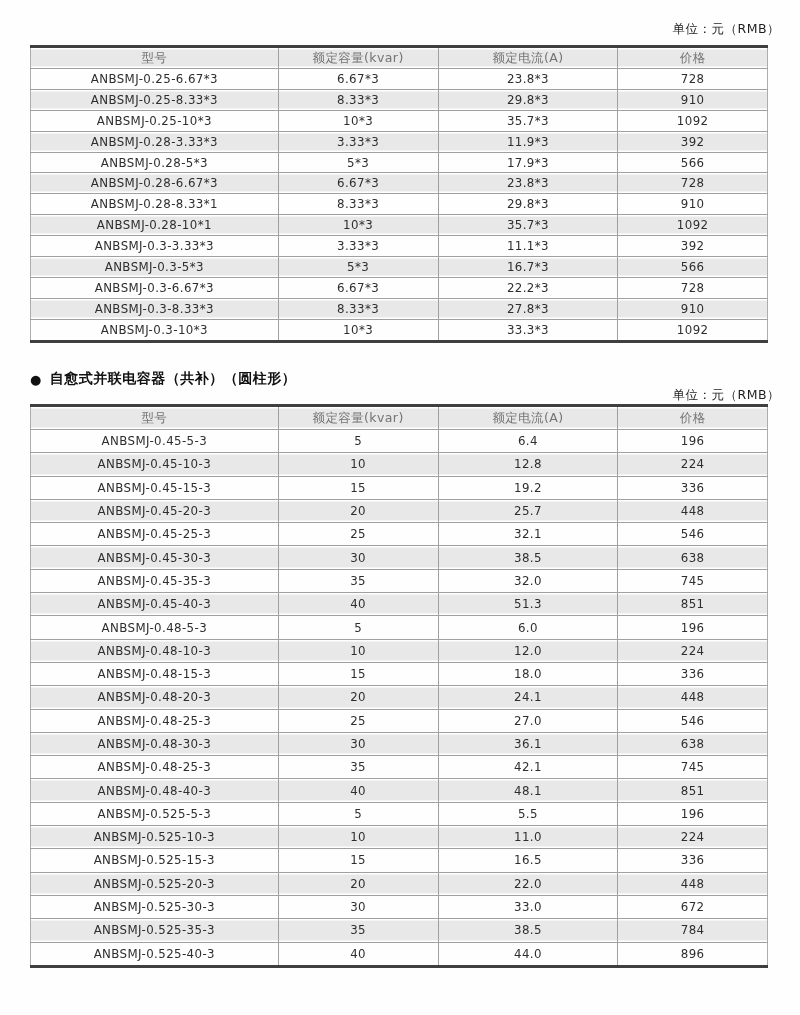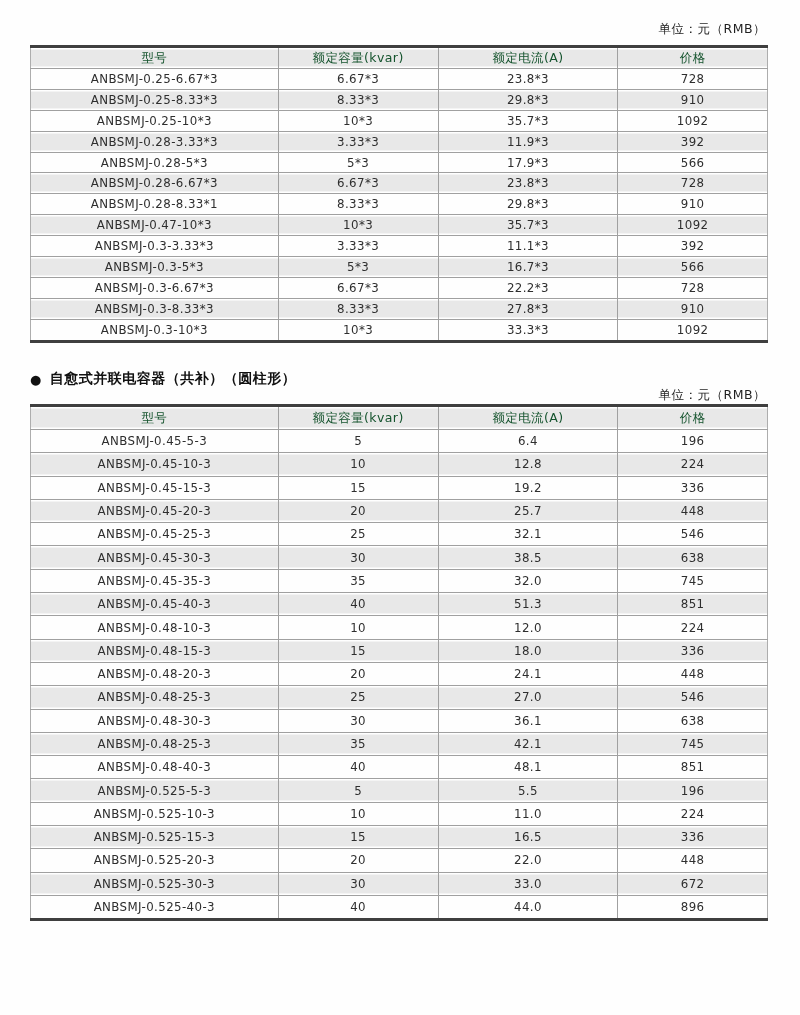--- a/index.html
+++ b/index.html
@@ -11,21 +11,21 @@
     position: relative;
     width: 800px;
     height: 1015px;
     background: #fefefe;
     font-family: "DejaVu Sans", sans-serif;
     color: #2d2d2d;
     overflow: hidden;
   }
   .unit-label {
     position: absolute;
-    right: 34px;
+    right: 20px;
     font-size: 12.5px;
     color: #1f1f1f;
     letter-spacing: 0.5px;
   }
   .unit-label.first { top: 21px; }
   .unit-label.second { top: 387px; }
 
   .price-table {
     position: absolute;
     left: 30px;
@@ -44,21 +44,21 @@
     text-align: center;
     vertical-align: middle;
     padding: 0 4px;
     font-weight: 400;
     letter-spacing: 0.4px;
     overflow: hidden;
     white-space: nowrap;
   }
   .price-table th {
     font-size: 12.5px;
-    color: #14532d;
+    color: #737373;
     background: #e8e8e8;
     box-shadow: inset 0 1.5px 0 #ffffff, inset 0 -1.5px 0 #ffffff;
   }
   .price-table td {
     font-size: 11.8px;
     color: #2e2e2e;
   }
   .price-table.t1 th { height: 20px; }
   .price-table.t1 td { height: 19.9px; }
   .price-table.t2 th { height: 22px; }
@@ -151,21 +151,21 @@
           <td>23.8*3</td>
           <td>728</td>
         </tr>
         <tr>
           <td>ANBSMJ-0.28-8.33*1</td>
           <td>8.33*3</td>
           <td>29.8*3</td>
           <td>910</td>
         </tr>
         <tr>
-          <td>ANBSMJ-0.47-10*3</td>
+          <td>ANBSMJ-0.28-10*1</td>
           <td>10*3</td>
           <td>35.7*3</td>
           <td>1092</td>
         </tr>
         <tr>
           <td>ANBSMJ-0.3-3.33*3</td>
           <td>3.33*3</td>
           <td>11.1*3</td>
           <td>392</td>
         </tr>
@@ -261,20 +261,26 @@
           <td>32.0</td>
           <td>745</td>
         </tr>
         <tr>
           <td>ANBSMJ-0.45-40-3</td>
           <td>40</td>
           <td>51.3</td>
           <td>851</td>
         </tr>
         <tr>
+          <td>ANBSMJ-0.48-5-3</td>
+          <td>5</td>
+          <td>6.0</td>
+          <td>196</td>
+        </tr>
+        <tr>
           <td>ANBSMJ-0.48-10-3</td>
           <td>10</td>
           <td>12.0</td>
           <td>224</td>
         </tr>
         <tr>
           <td>ANBSMJ-0.48-15-3</td>
           <td>15</td>
           <td>18.0</td>
           <td>336</td>
@@ -333,20 +339,26 @@
           <td>22.0</td>
           <td>448</td>
         </tr>
         <tr>
           <td>ANBSMJ-0.525-30-3</td>
           <td>30</td>
           <td>33.0</td>
           <td>672</td>
         </tr>
         <tr>
+          <td>ANBSMJ-0.525-35-3</td>
+          <td>35</td>
+          <td>38.5</td>
+          <td>784</td>
+        </tr>
+        <tr>
           <td>ANBSMJ-0.525-40-3</td>
           <td>40</td>
           <td>44.0</td>
           <td>896</td>
         </tr>
       </tbody>
   </table>
 
 </div>
 

